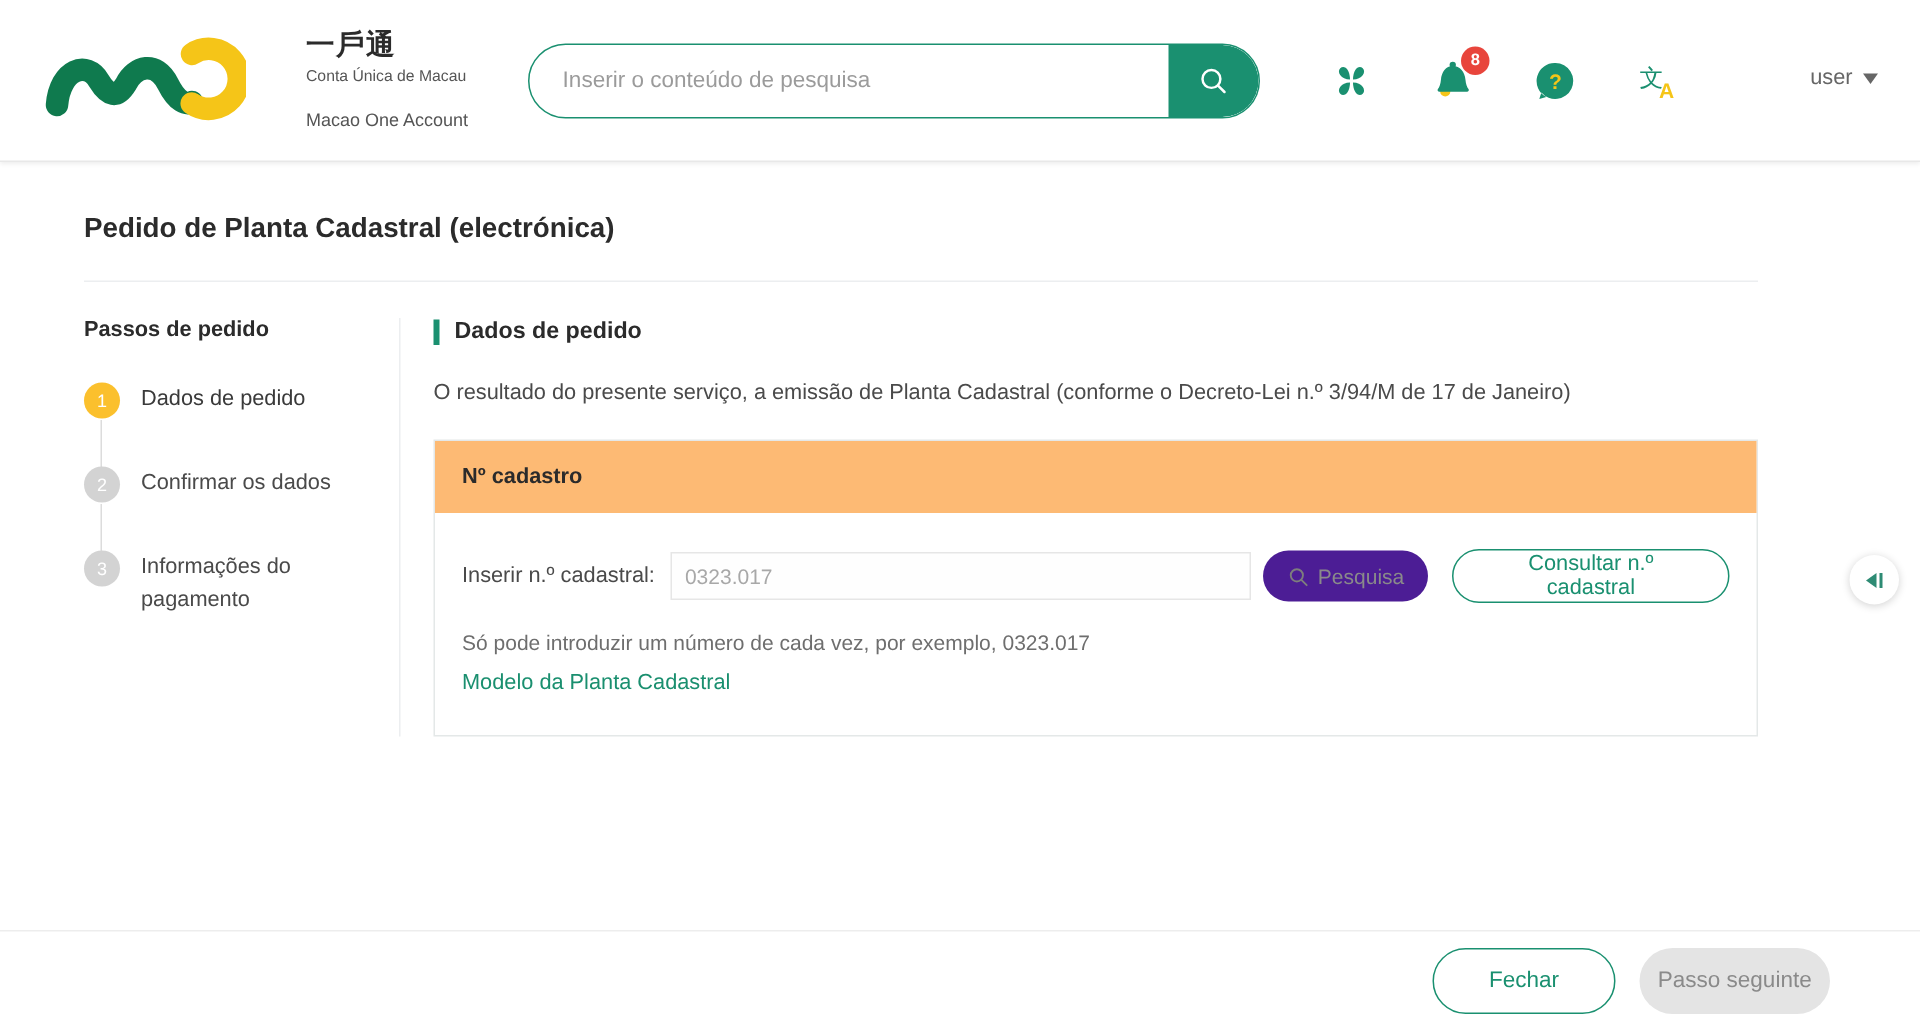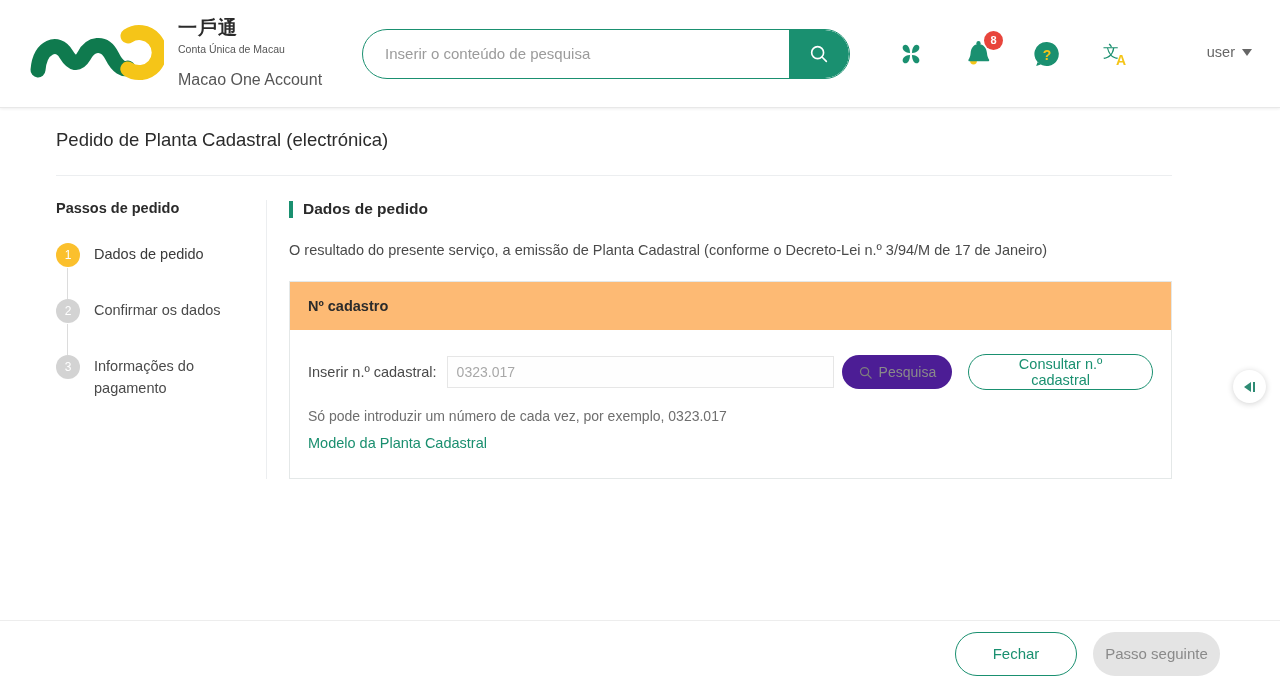--- a/index.html
+++ b/index.html
@@ -19,29 +19,30 @@
     background: #ffffff;
     border-bottom: 1px solid #e8e8e8;
     box-shadow: 0 1px 3px rgba(0,0,0,0.07);
     display: flex;
     align-items: center;
   }
   .logo-block {
     display: flex;
     align-items: center;
     margin-left: 28px;
+    gap: 26px;
   }
   .logo-mark { width: 136px; height: 62px; flex: none; }
   .logo-text { margin-left: 14px; line-height: 1.15; }
   .logo-cn {
     font-size: 19px; font-weight: bold; color: #2b2b2b;
     letter-spacing: 1px;
   }
   .logo-pt { font-size: 10.5px; color: #555555; margin-top: 4px; }
-  .logo-en { font-size: 16px; color: #555555; margin-top: 16px; }
+  .logo-en { font-size: 12px; color: #555555; margin-top: 16px; }
 
   
   .search-wrap {
     margin-left: 40px;
     width: 488px; height: 50px;
     border: 1px solid #1a9070;
     border-radius: 26px;
     display: flex;
     align-items: stretch;
     overflow: hidden;
@@ -107,23 +108,23 @@
   .caret {
     width: 0; height: 0;
     border-left: 5.5px solid transparent;
     border-right: 5.5px solid transparent;
     border-top: 7px solid #666666;
   }
 
   
   .page-title {
     font-size: 18.5px;
-    font-weight: normal;
+    font-weight: bold;
     color: #2b2b2b;
-    margin: 21px 0 0 56px;
+    margin: 33px 0 0 56px;
   }
   .title-divider {
     height: 1px;
     background: #eceef0;
     margin: 24px 108px 0 56px;
   }
 
   
   .content {
     display: flex;

